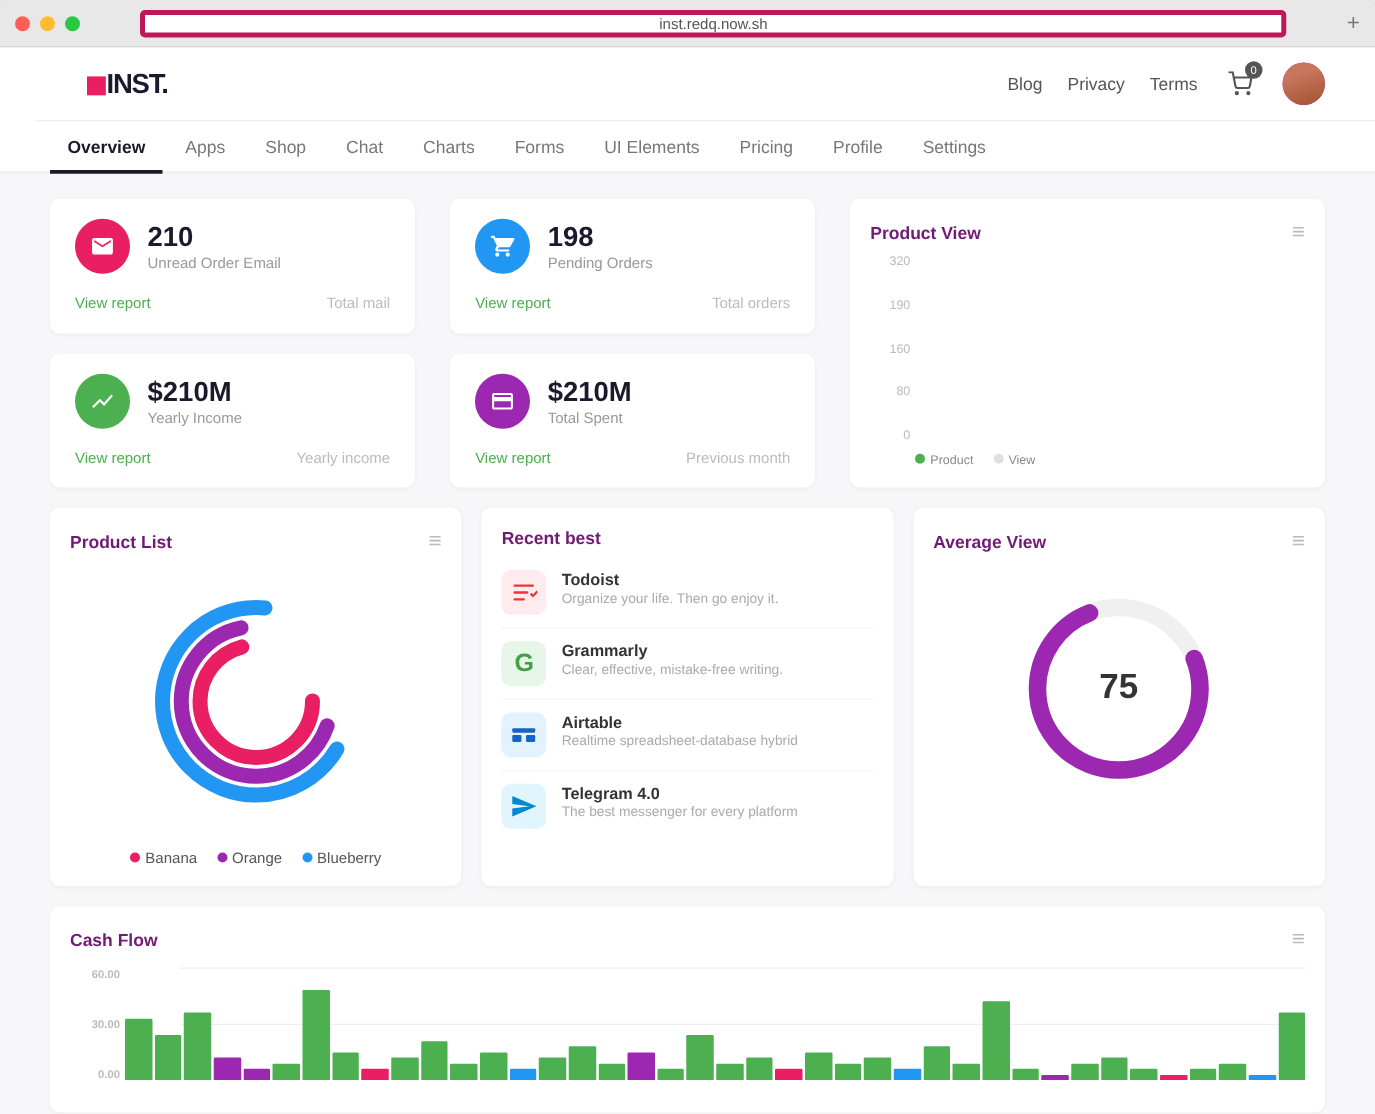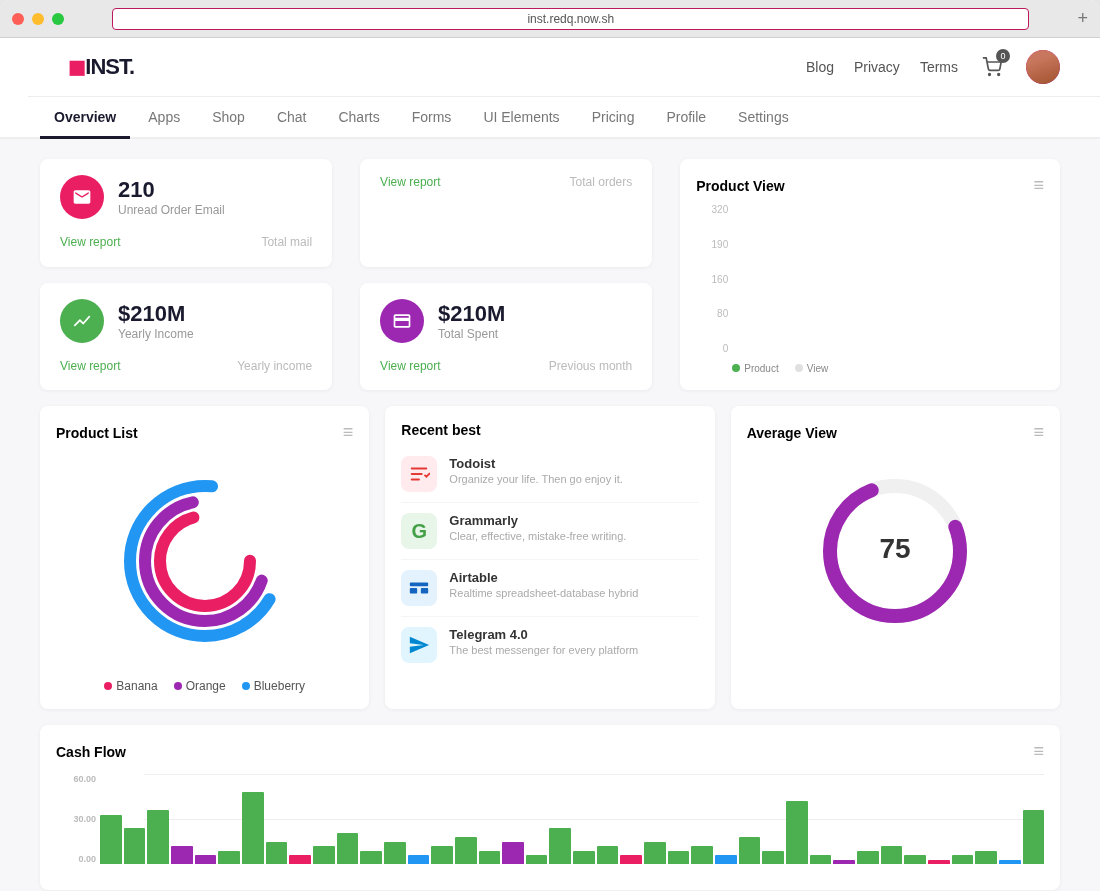--- a/index.html
+++ b/index.html
@@ -33,21 +33,21 @@
       flex: 1;
       margin: 0 40px;
       background: #fff;
       border-radius: 4px;
       height: 22px;
       display: flex;
       align-items: center;
       justify-content: center;
       font-size: 12px;
       color: #555;
-      border: 1px solid #be185d;
+      border: 4px solid #be185d;
     }
 
     .browser-plus {
       margin-left: auto;
       font-size: 18px;
       color: #777;
     }
 
     .app-container { background: #fff; }
 
@@ -223,21 +223,21 @@
       box-shadow: 0 1px 4px rgba(0,0,0,0.05);
     }
 
     .chart-card-header {
       display: flex;
       align-items: center;
       justify-content: space-between;
       margin-bottom: 8px;
     }
 
-    .chart-card-title { font-size: 14px; font-weight: 600; color: #000000; }
+    .chart-card-title { font-size: 14px; font-weight: 600; color: #701a75; }
 
     .menu-dots { color: #bbb; font-size: 18px; cursor: pointer; }
 
     
     .bar-chart-wrap { position: relative; height: 170px; }
 
     .bar-chart-labels {
       position: absolute;
       left: 0;
       top: 0;
@@ -484,20 +484,31 @@
             </div>
             <div class="stat-footer">
               <a href="#" class="stat-link">View report</a>
               <span class="stat-footer-label">Yearly income</span>
             </div>
           </div>
         </div>
 
         <div class="stats-col-left">
           <div class="stat-card">
+            <div class="stat-card-inner">
+              <div class="stat-icon blue">
+                <svg width="20" height="20" fill="white" viewBox="0 0 24 24">
+                    <path d="M7 18c-1.1 0-1.99.9-1.99 2S5.9 22 7 22s2-.9 2-2-.9-2-2-2zM1 2v2h2l3.6 7.59-1.35 2.45c-.16.28-.25.61-.25.96C5 16.1 6.1 17 7.5 17h11v-2H7.85c-.14 0-.25-.11-.25-.25l.03-.12.9-1.63H18c.75 0 1.41-.41 1.75-1.03l3.58-6.49c.37-.66-.11-1.48-.88-1.48H5.21L4.27 2H1zm16 16c-1.1 0-1.99.9-1.99 2s.89 2 1.99 2 2-.9 2-2-.9-2-2-2z"></path>
+                  </svg>
+              </div>
+              <div>
+                <div class="stat-number">198</div>
+                <div class="stat-label">Pending Orders</div>
+              </div>
+            </div>
             <div class="stat-footer">
               <a href="#" class="stat-link">View report</a>
               <span class="stat-footer-label">Total orders</span>
             </div>
           </div>
 
           <div class="stat-card">
             <div class="stat-card-inner">
               <div class="stat-icon purple">
                 <svg width="20" height="20" fill="white" viewBox="0 0 24 24">

